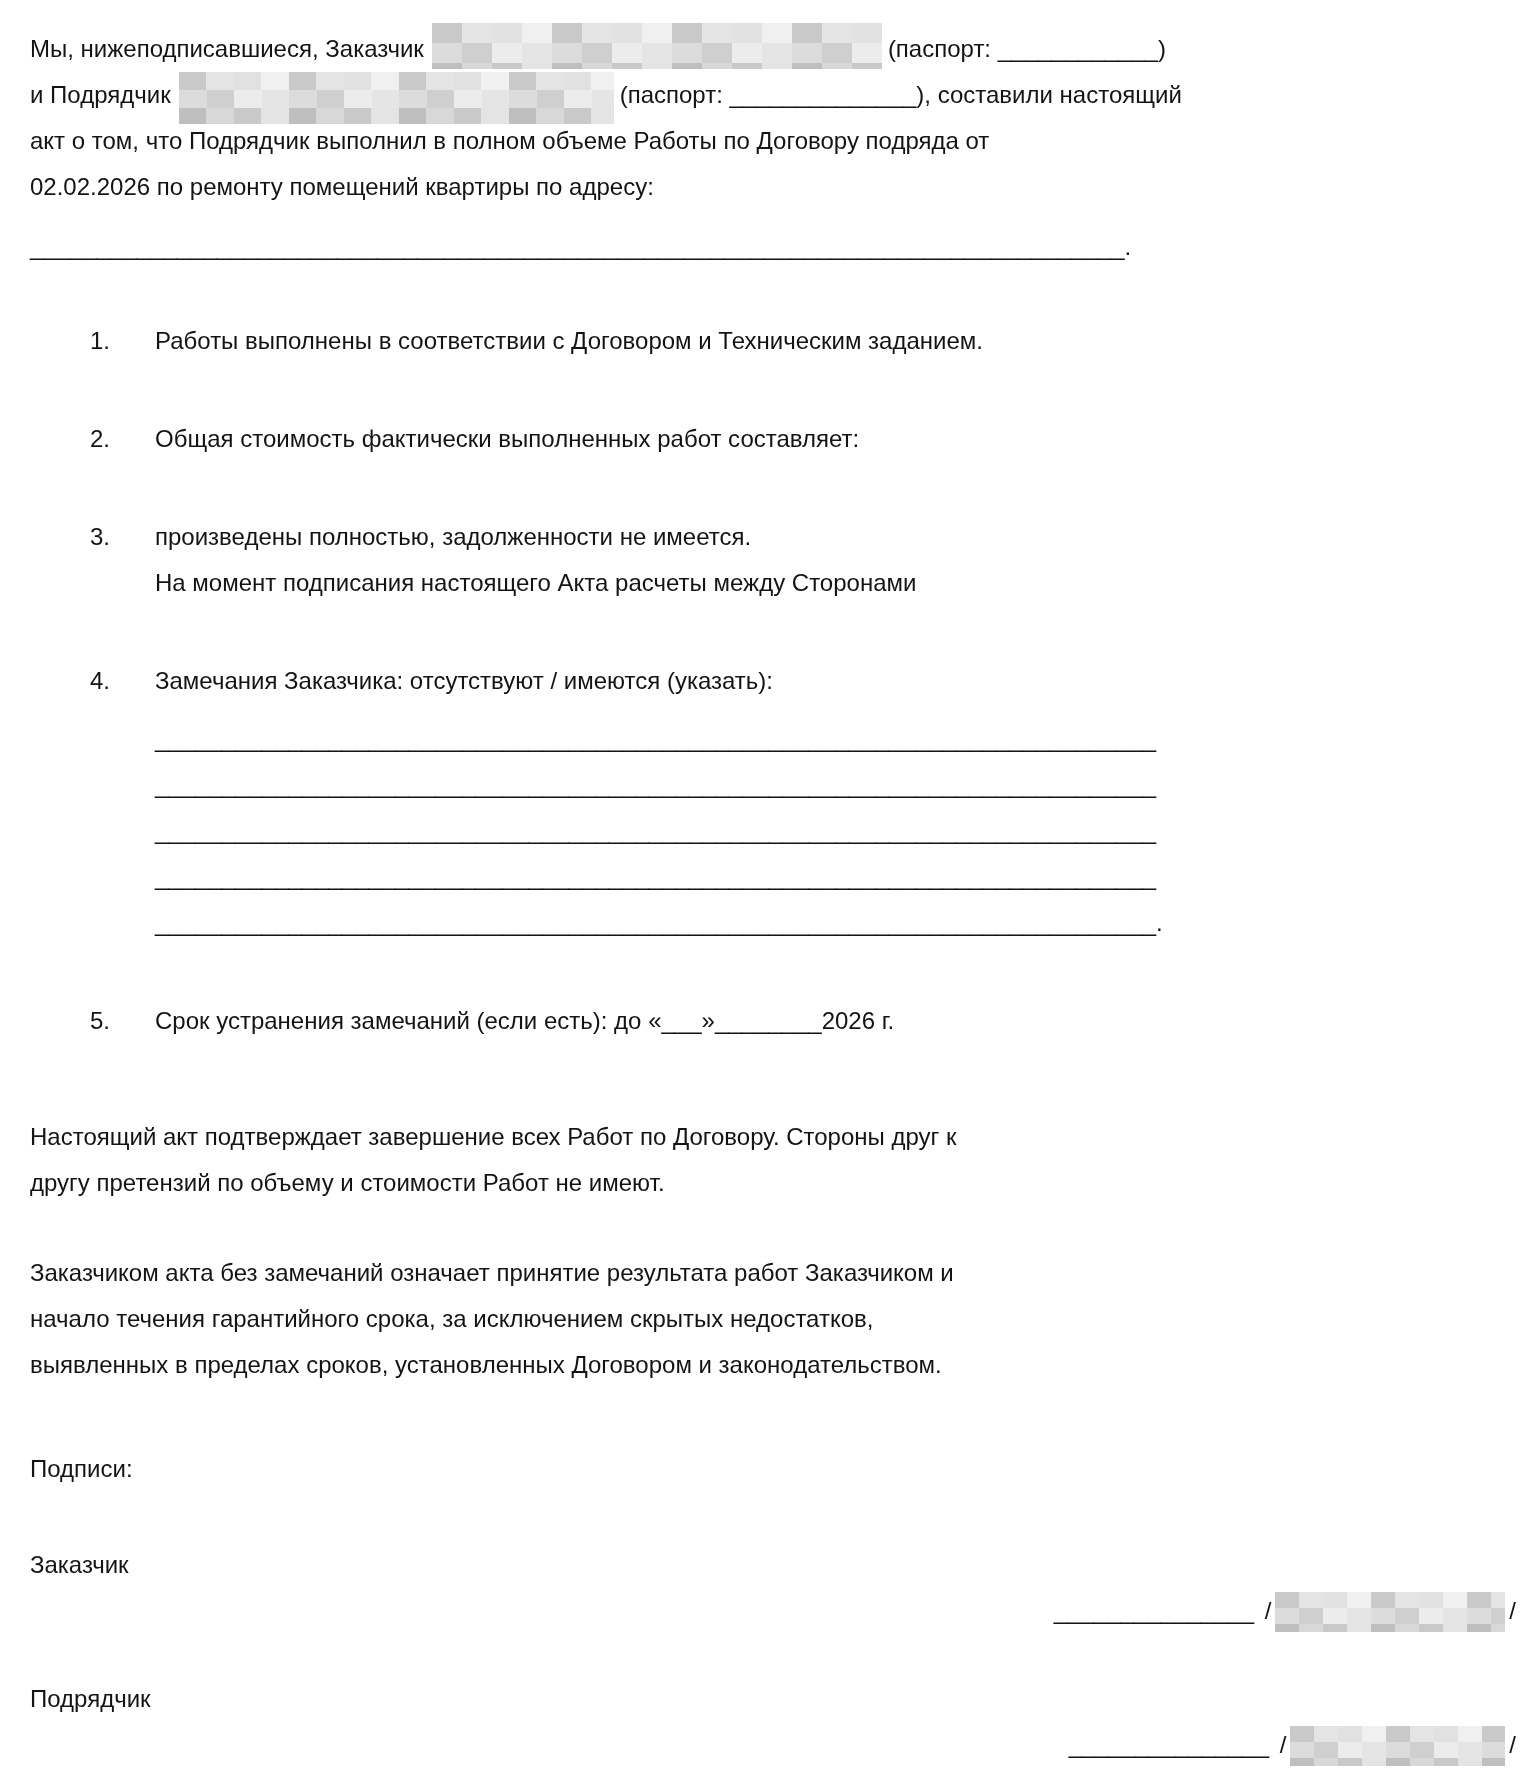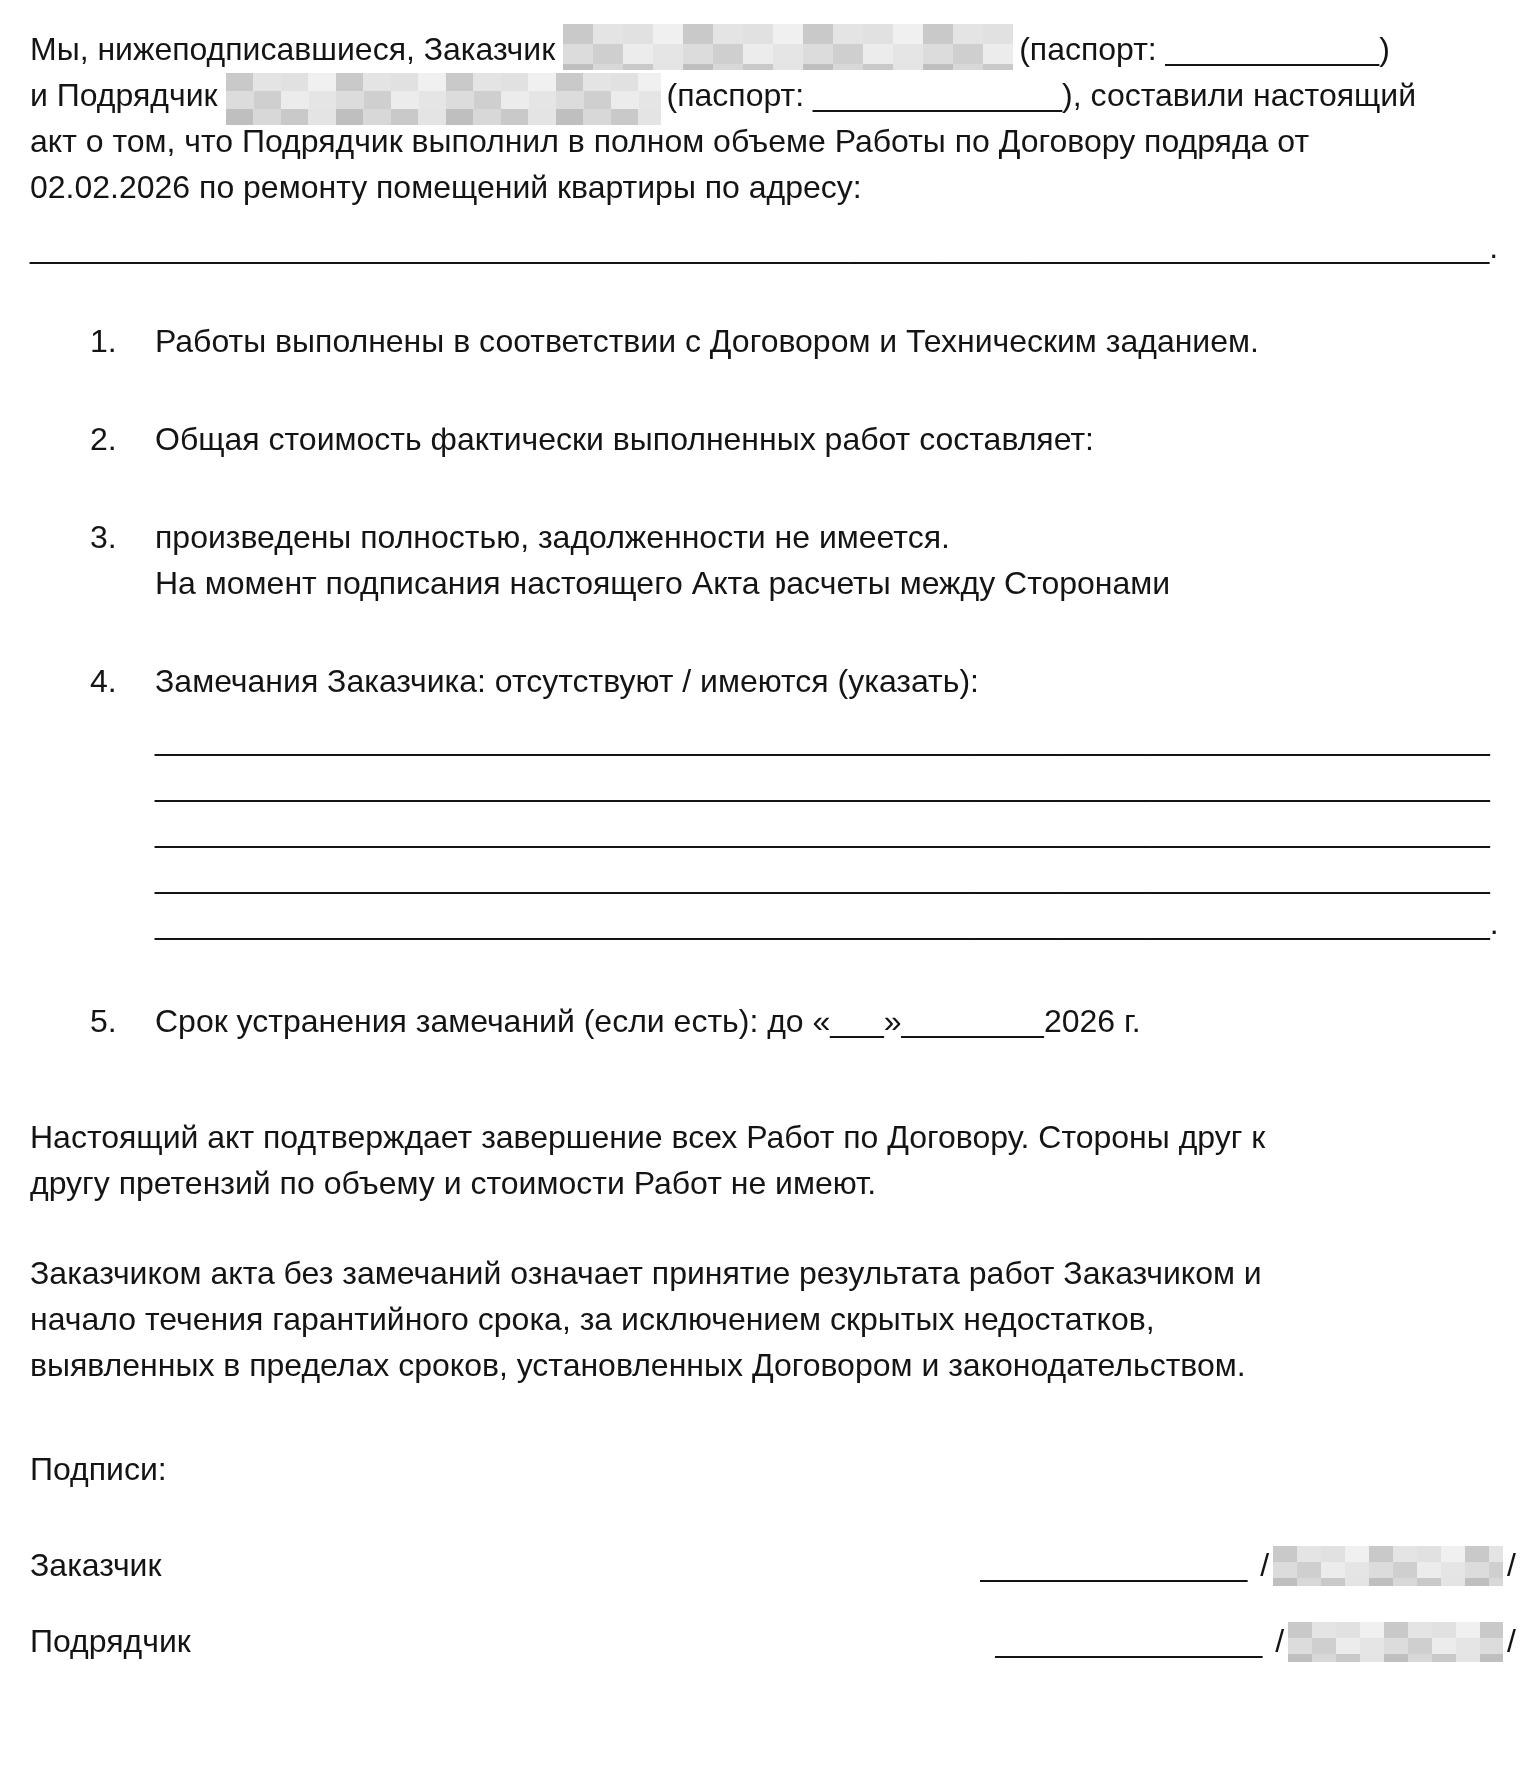--- a/index.html
+++ b/index.html
@@ -8,21 +8,21 @@
     background: #ffffff;
   }
   .page {
     position: relative;
     width: 1540px;
     height: 1772px;
     box-sizing: border-box;
     background: #ffffff;
     color: #141414;
     font-family: "Liberation Sans", "DejaVu Sans", sans-serif;
-    font-size: 32px;
+    font-size: 24px;
     line-height: 46px;
     padding: 26px 20px 40px 30px;
     overflow: hidden;
   }
   p { margin: 0; }
 
   .address-line {
     margin-top: 14px;
     white-space: nowrap;
   }
@@ -42,22 +42,23 @@
   .blank-lines div { white-space: nowrap; }
 
   .closing-1 { margin-top: 70px; }
   .closing-2 { margin-top: 44px; }
   .signatures-heading { margin-top: 58px; }
 
   .sig-row {
     display: flex;
     align-items: baseline;
     margin-top: 50px;
+    flex-direction: column;
   }
-  .sig-row.second { margin-top: 30px; }
+  .sig-row.second { margin-top: 42px; }
   .sig-right {
     margin-left: auto;
     white-space: nowrap;
   }
   .sig-slash { padding: 0 4px; }
 
   
   .redact {
     display: inline-block;
     background-color: #d6d6d6;

